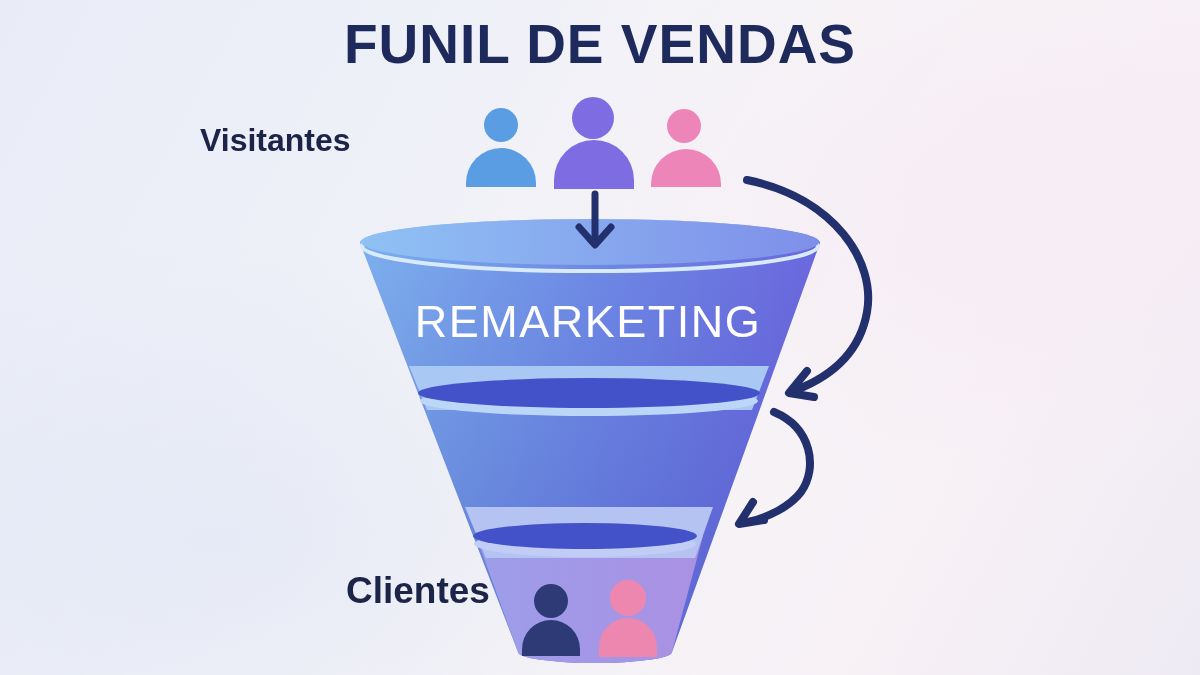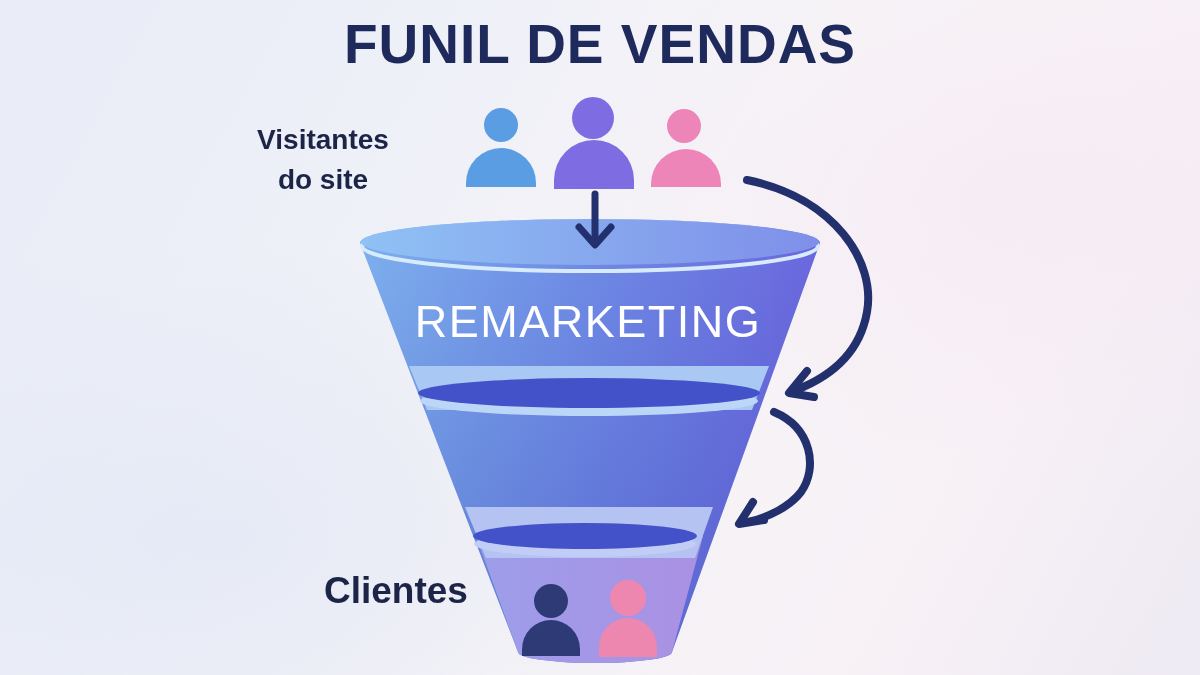--- a/index.html
+++ b/index.html
@@ -18,33 +18,33 @@
   }
   .stage svg{position:absolute;left:0;top:0;}
   .txt{position:absolute;z-index:2;}
   .title{
     left:0;top:12px;width:1200px;
     text-align:center;
     font-size:55px;font-weight:800;letter-spacing:1px;
     color:var(--title-navy,#1f2a5c);
   }
   .visitors{
-    left:207px;top:120px;width:232px;
-    text-align:center;
-    font-size:28px;font-weight:700;line-height:40px;
+    left:200px;top:120px;width:232px;
+    text-align:left;
+    font-size:32px;font-weight:700;line-height:40px;
     color:var(--label-navy,#1c2547);
   }
   .stage-label{
     left:388px;top:296px;width:400px;
     text-align:center;
     font-size:45px;font-weight:400;letter-spacing:1.5px;
     color:var(--stage-white,#ffffff);
   }
   .clients{
-    left:324px;top:570px;width:130px;
+    left:346px;top:570px;width:130px;
     text-align:left;
     font-size:37px;font-weight:700;
     color:var(--label-navy,#1c2547);
   }
 </style>
 </head>
 <body>
 
 <div class="stage">
 
@@ -118,20 +118,19 @@
     <g fill="none" style="stroke:var(--arrow-navy,#23306e)" stroke-width="8" stroke-linecap="round" stroke-linejoin="round">
       <path d="M 774,412 C 812,428 818,468 801,492 C 790,506 770,517 748,522"></path>
       <polyline points="753,502 739,524 764,520"></polyline>
     </g>
   </svg>
 
   <div class="txt title">FUNIL DE VENDAS</div>
 
   <div class="txt visitors">
     <div>Visitantes</div>
-    <div>do site</div>
   </div>
 
   <div class="txt stage-label">REMARKETING</div>
 
   <div class="txt clients">Clientes</div>
 
 </div>
 
 </body></html>

